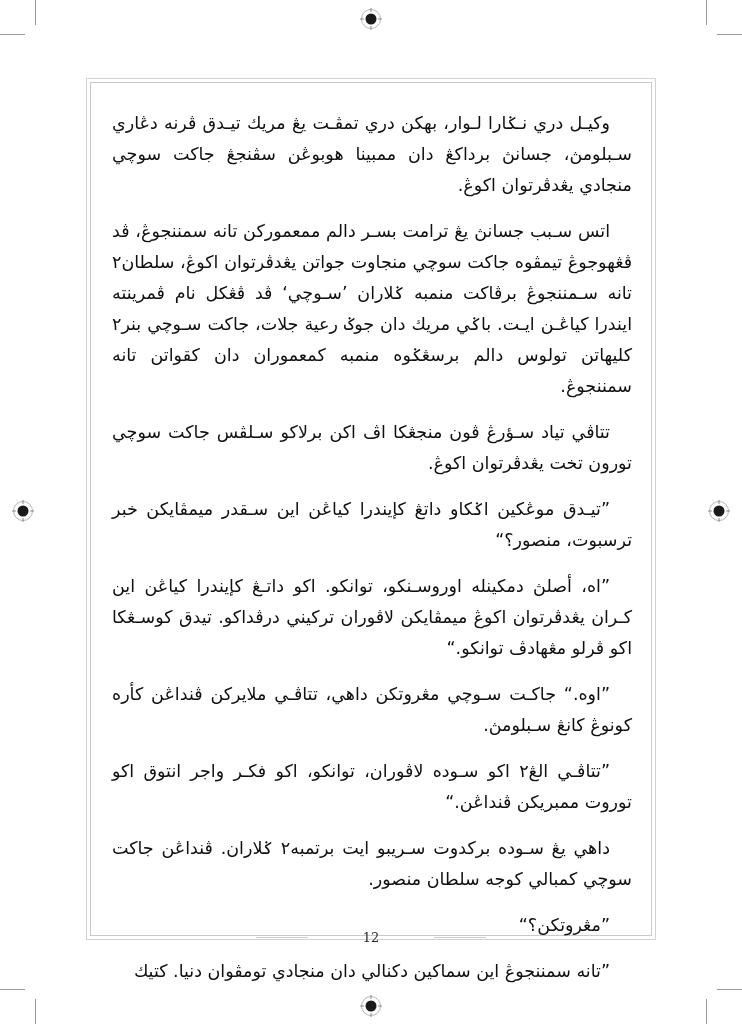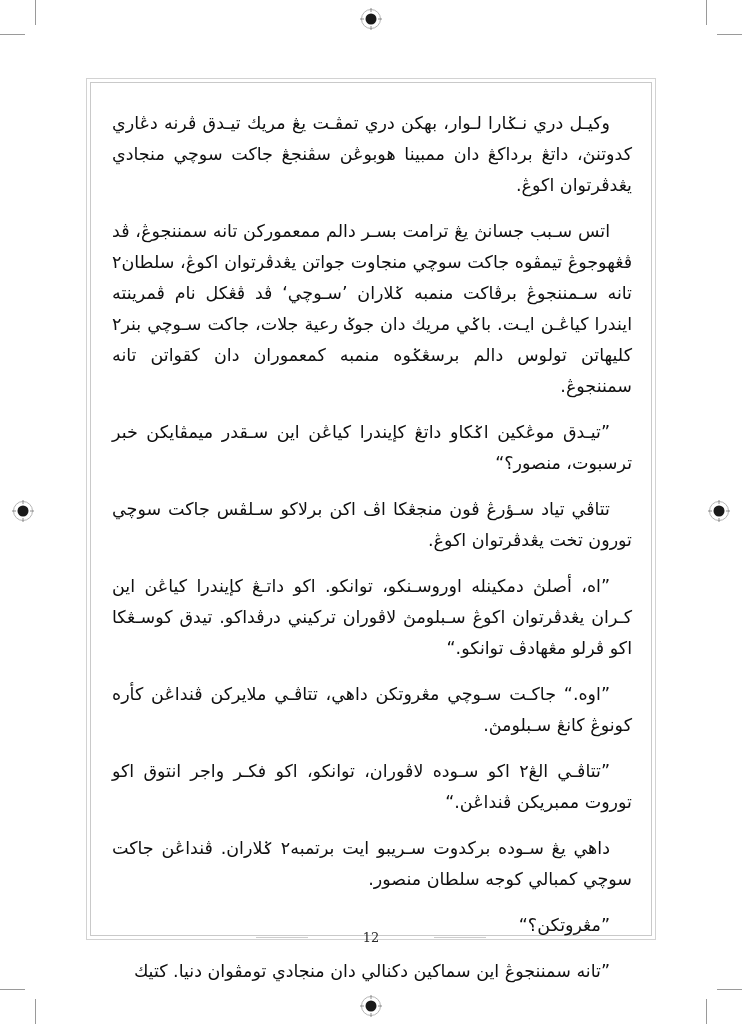--- a/index.html
+++ b/index.html
@@ -162,25 +162,25 @@
     <circle cx="11" cy="11" r="5.5" fill="#1a1a1a"></circle>
     <line x1="11" y1="0" x2="11" y2="4" stroke="#8a8a8a" stroke-width="1"></line>
     <line x1="11" y1="18" x2="11" y2="22" stroke="#8a8a8a" stroke-width="1"></line>
     <line x1="0" y1="11" x2="4" y2="11" stroke="#8a8a8a" stroke-width="1"></line>
     <line x1="18" y1="11" x2="22" y2="11" stroke="#8a8a8a" stroke-width="1"></line>
   </svg>
 
   <div id="frame"></div>
 
   <div id="textblock">
-    <p>وكيـل دري نـݢارا لـوار، بهكن دري تمڤـت يڠ مريك تيـدق ڤرنه دڠاري كدوتنڽ، داتڠ برداكڠ دان ممبينا هوبوڠن سڤنجڠ جاكت سوچي منجادي يڠدڤرتوان اكوڠ.</p>
+    <p>وكيـل دري نـݢارا لـوار، بهكن دري تمڤـت يڠ مريك تيـدق ڤرنه دڠاري سـبلومڽ، جسانڽ برداكڠ دان ممبينا هوبوڠن سڤنجڠ جاكت سوچي منجادي يڠدڤرتوان اكوڠ.</p>
     <p>اتس سـبب جسانڽ يڠ ترامت بسـر دالم ممعموركن تانه سمننجوڠ، ڤد ڤڠهوجوڠ تيمڤوه جاكت سوچي منجاوت جواتن يڠدڤرتوان اكوڠ، سلطان٢ تانه سـمننجوڠ برڤاكت منمبه ݢلاران ’سـوچي‘ ڤد ڤڠكل نام ڤمرينته ايندرا كياڠـن ايـت. باݢي مريك دان جوݢ رعية جلات، جاكت سـوچي بنر٢ كليهاتن تولوس دالم برسڠݢوه منمبه كمعموران دان كقواتن تانه سمننجوڠ.</p>
+    <p>تتاڤي تياد سـؤرڠ ڤون منجڠكا اڤ اكن برلاكو سـلڤس جاكت سوچي تورون تخت يڠدڤرتوان اكوڠ.</p>
     <p>”تيـدق موڠكين اݢكاو داتڠ كإيندرا كياڠن اين سـقدر ميمڤايكن خبر ترسبوت، منصور؟“</p>
-    <p>تتاڤي تياد سـؤرڠ ڤون منجڠكا اڤ اكن برلاكو سـلڤس جاكت سوچي تورون تخت يڠدڤرتوان اكوڠ.</p>
-    <p>”اه، أصلڽ دمكينله اوروسـنكو، توانكو. اكو داتـڠ كإيندرا كياڠن اين كـران يڠدڤرتوان اكوڠ سـبلومڽ لاڤوران تركيني درڤداكو. تيدق كوسـڠكا اكو ڤرلو مڠهادڤ توانكو.“</p>
+    <p>”اه، أصلڽ دمكينله اوروسـنكو، توانكو. اكو داتـڠ كإيندرا كياڠن اين كـران يڠدڤرتوان اكوڠ ميمڤايكن لاڤوران تركيني درڤداكو. تيدق كوسـڠكا اكو ڤرلو مڠهادڤ توانكو.“</p>
     <p>”اوه.“ جاكـت سـوچي مڠروتكن داهي، تتاڤـي ملايركن ڤنداڠن كأره كونوڠ كانڠ سـبلومڽ.</p>
     <p>”تتاڤـي الڠ٢ اكو سـوده لاڤوران، توانكو، اكو فكـر واجر انتوق اكو توروت ممبريكن ڤنداڠن.“</p>
     <p>داهي يڠ سـوده بركدوت سـريبو ايت برتمبه٢ ݢلاران. ڤنداڠن جاكت سوچي كمبالي كوجه سلطان منصور.</p>
     <p>”مڠروتكن؟“</p>
     <p>”تانه سمننجوڠ اين سماكين دكنالي دان منجادي تومڤوان دنيا. كتيك</p>
   </div>
 
   <div class="folio-rule left"></div>
   <div class="folio-rule right"></div>
   <div id="folio">12</div>

